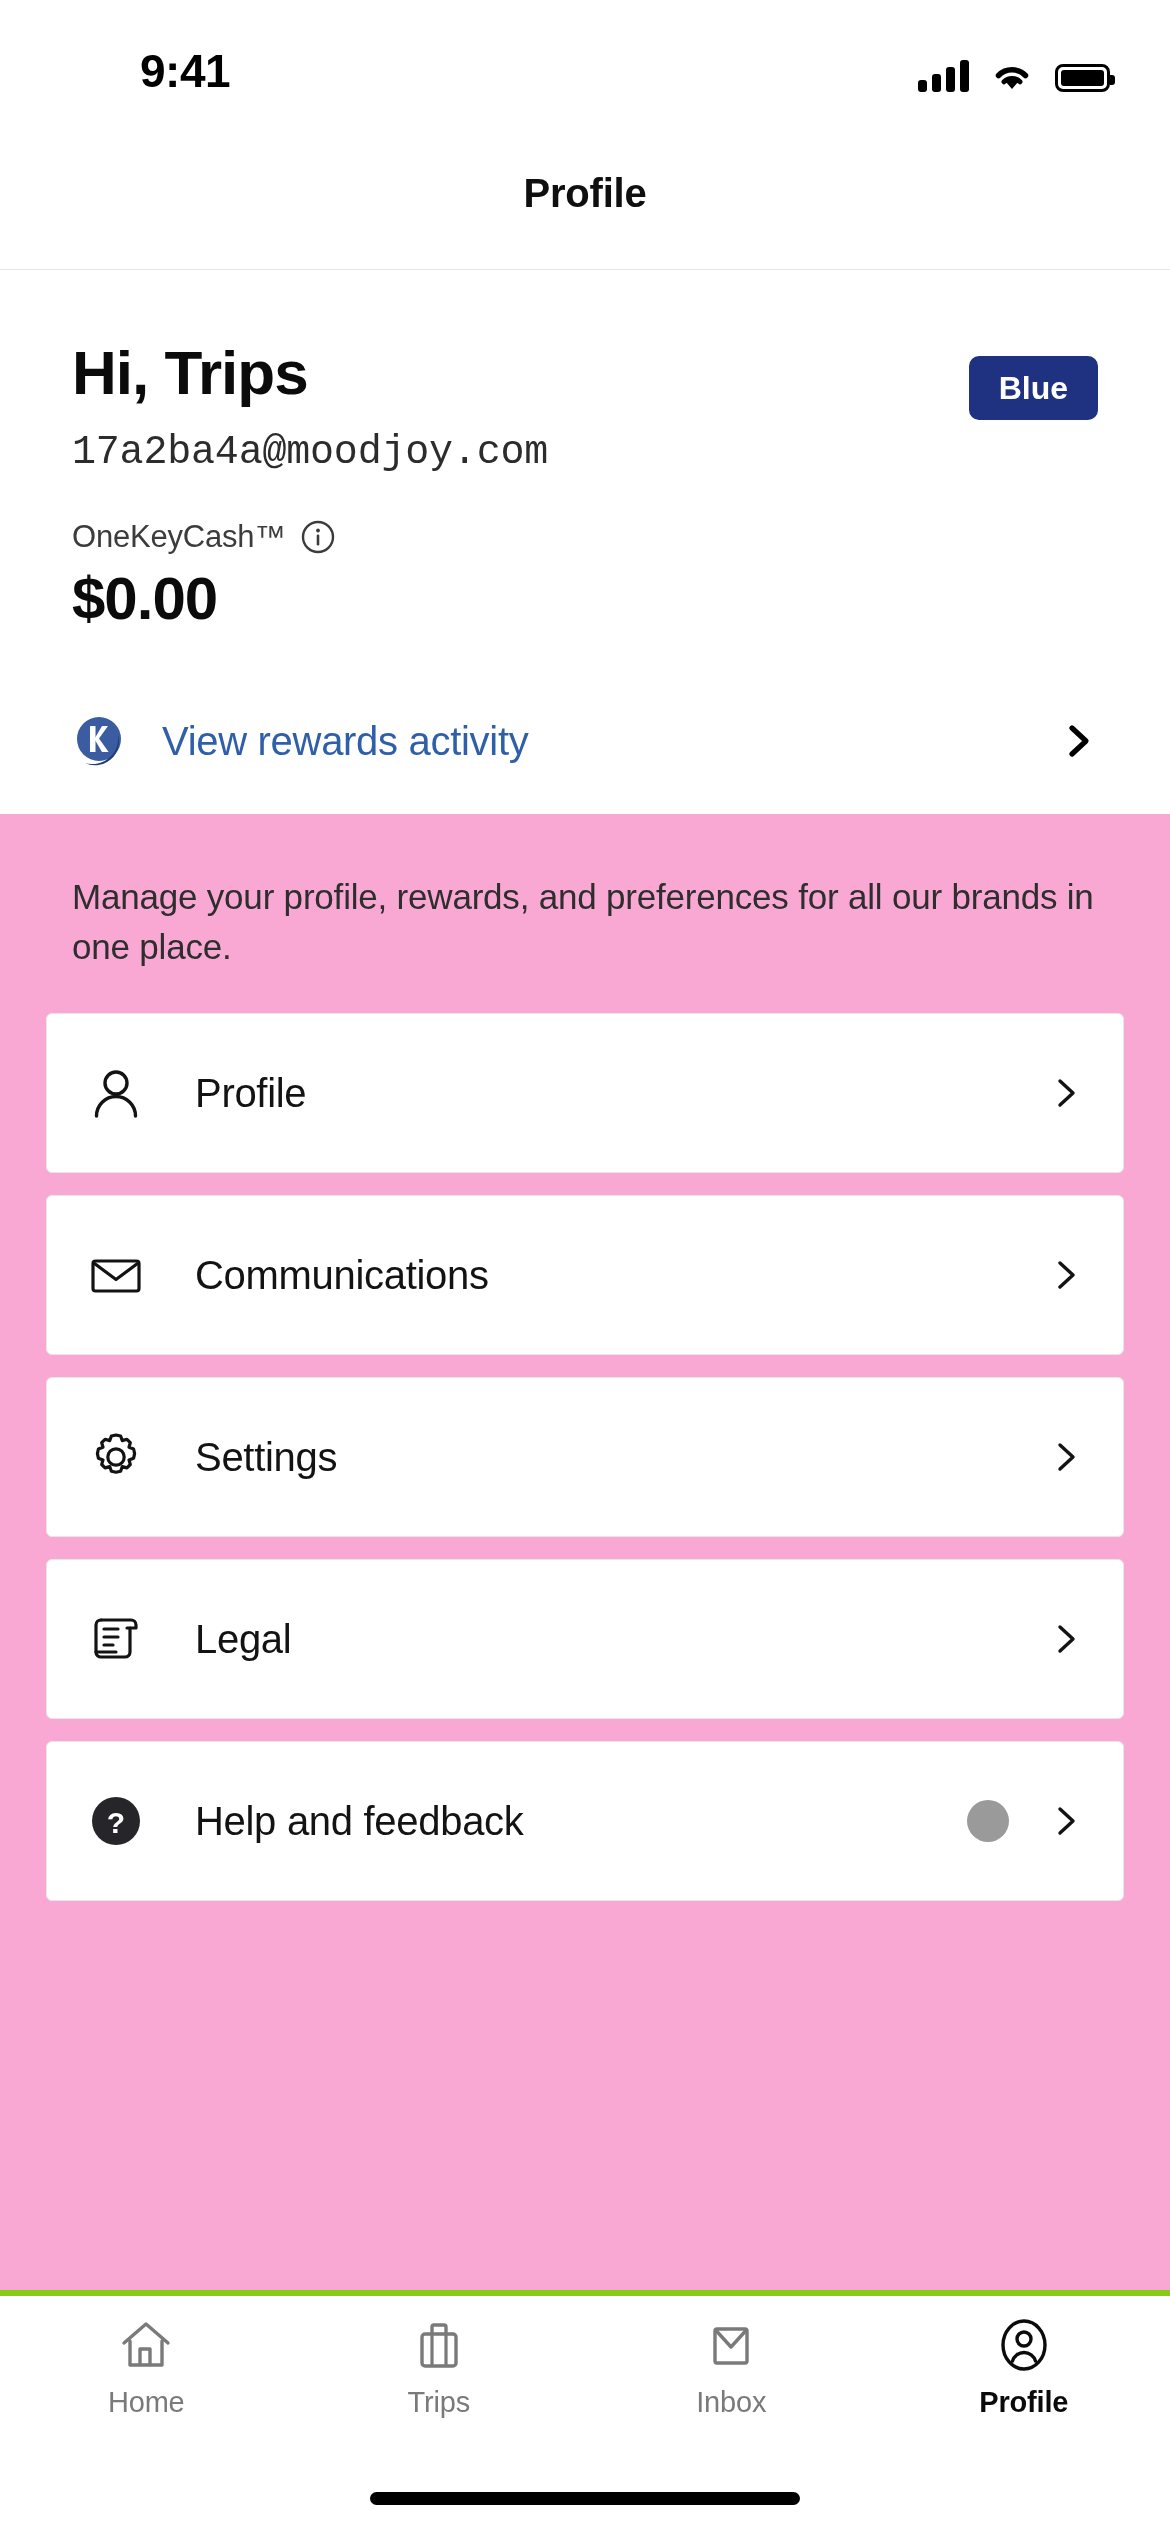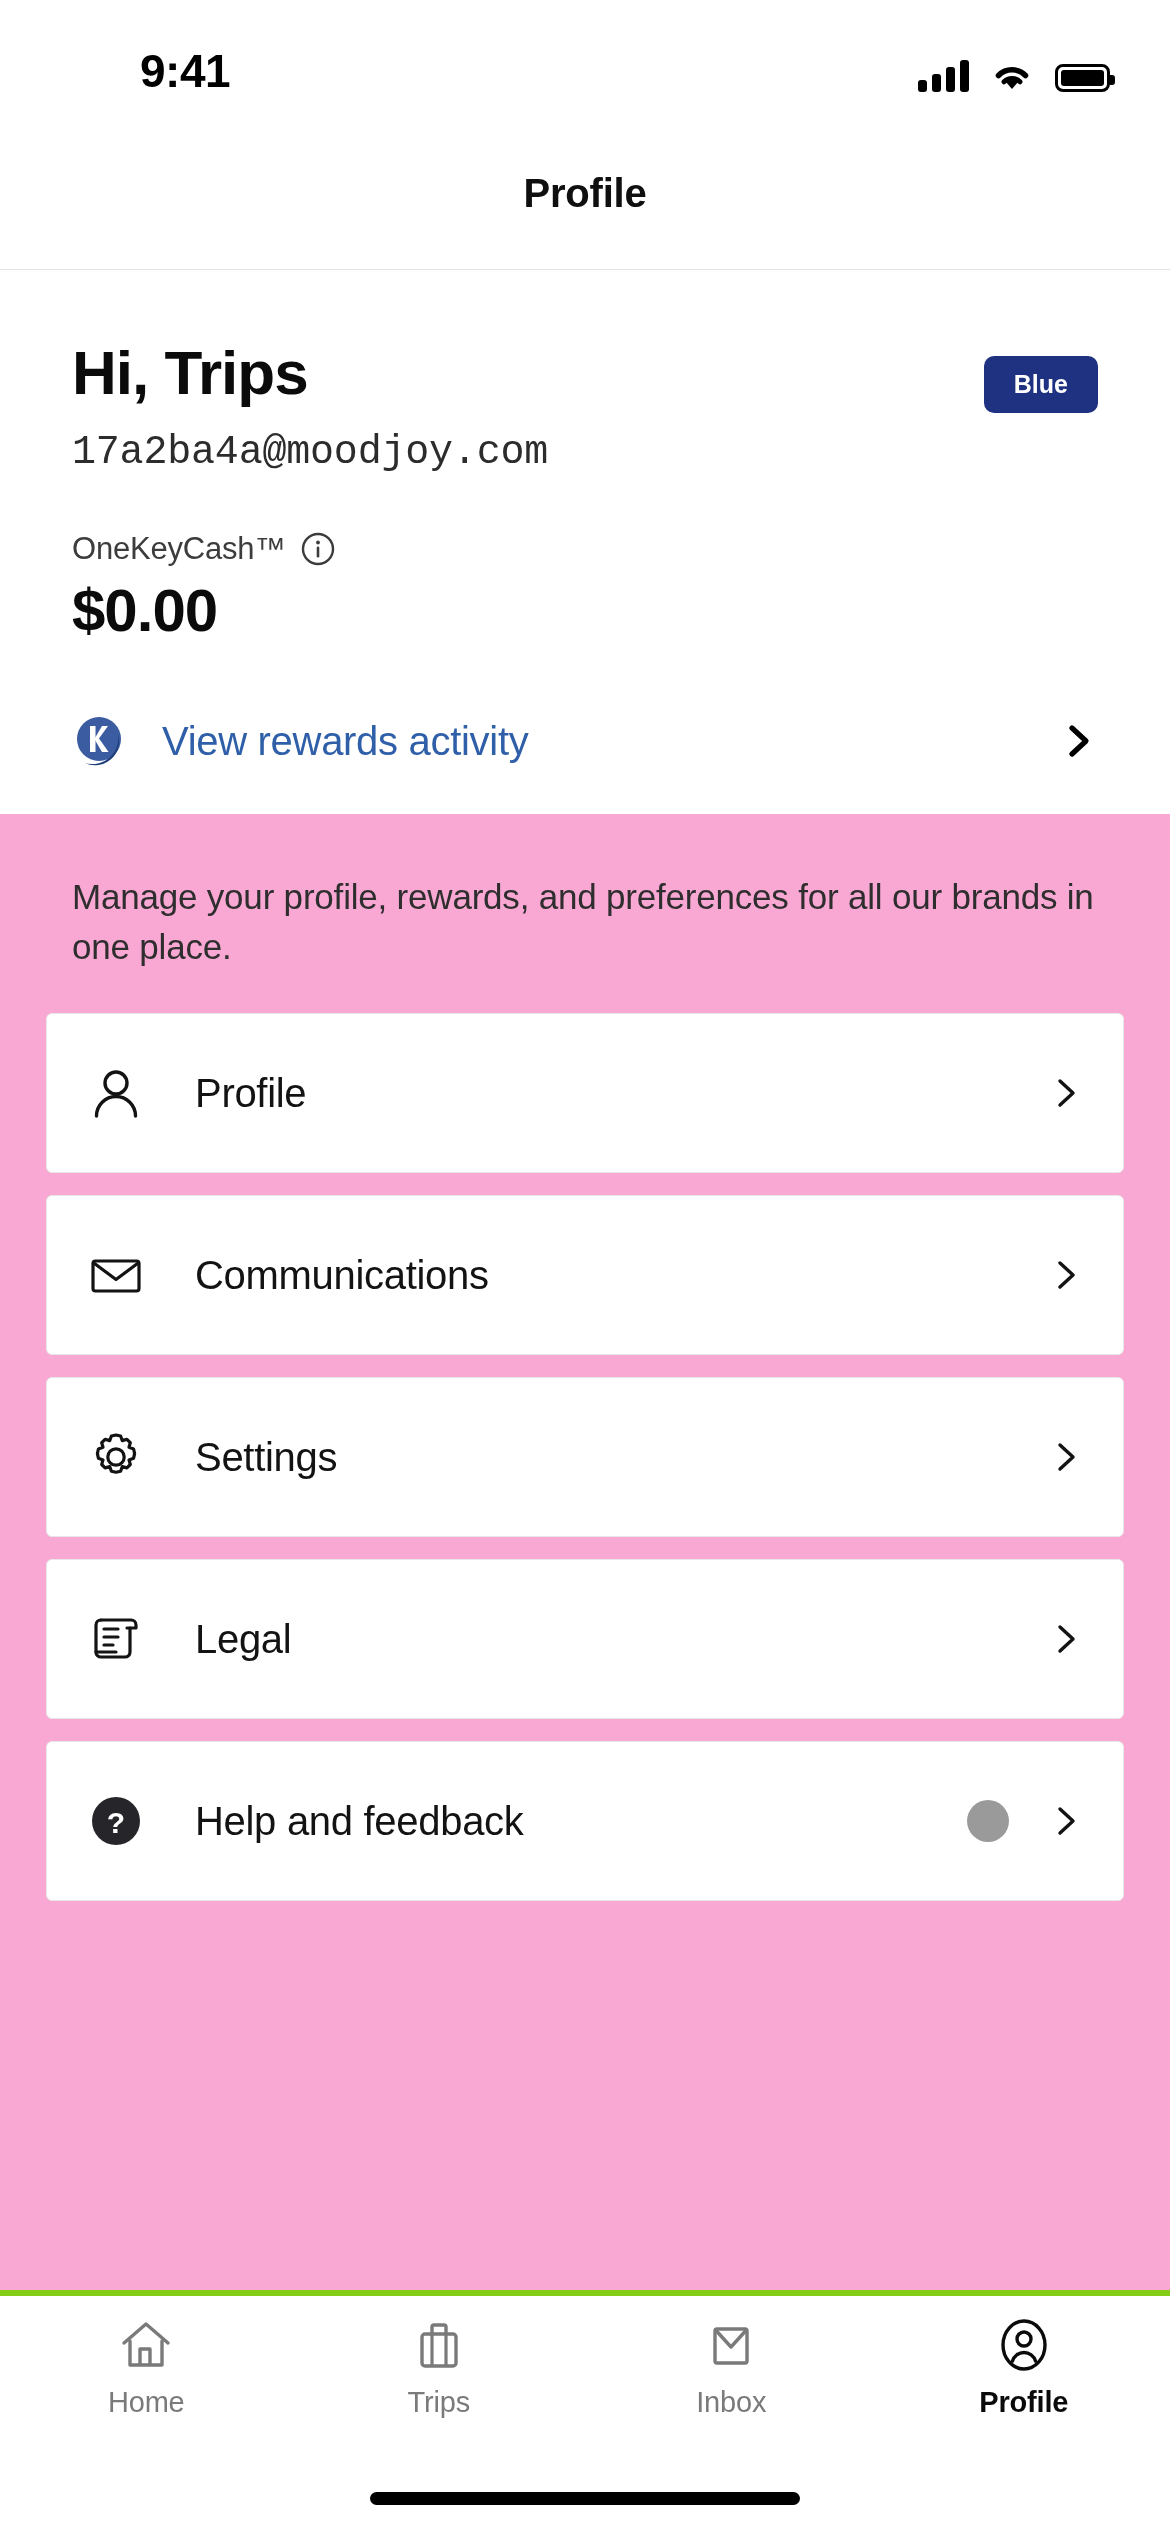--- a/index.html
+++ b/index.html
@@ -35,24 +35,24 @@
     border-bottom:1px solid #e4e4e4; background:#fff;
   }
   .header-title { font-size:40px; font-weight:bold; color:#0f0f0f; letter-spacing:-0.2px; }
 
   
   .account { background:#fff; padding:72px 72px 0 72px; flex:0 0 auto; position:relative; height:398px; }
   .greet-row { display:flex; align-items:flex-start; justify-content:space-between; }
   .greet-name { font-size:62px; font-weight:bold; color:#0b0b0b; letter-spacing:-1px; line-height:1; }
   .greet-email { font-size:40px; color:#2c2c2c; margin-top:26px; letter-spacing:-0.2px;font-family:Liberation Mono, monospace; }
   .tier-badge {
-    background:#1f3281; color:#fff; font-size:25px; font-weight:bold;
+    background:#1f3281; color:#fff; font-size:32px; font-weight:bold;
     padding:16px 30px; border-radius:10px; margin-top:14px; line-height:1;
   }
-  .rewards-label-row { display:flex; align-items:center; gap:16px; margin-top:56px; }
+  .rewards-label-row { display:flex; align-items:center; gap:16px; margin-top:44px; }
   .rewards-label { font-size:31px; color:#3c3c3c; letter-spacing:-0.2px; }
   .info-icon { width:34px; height:34px; }
   .rewards-amount { font-size:60px; font-weight:bold; color:#0b0b0b; margin-top:14px; letter-spacing:-1px; line-height:1; }
 
   .rewards-link-row {
     display:flex; align-items:center; gap:32px;
     padding:0 72px; background:#fff; flex:0 0 146px;
   }
   .onekey-logo { width:58px; height:58px; flex:0 0 58px; }
   .rewards-link-text { font-size:40px; color:#2f5fa8; letter-spacing:-0.3px; flex:1; }

